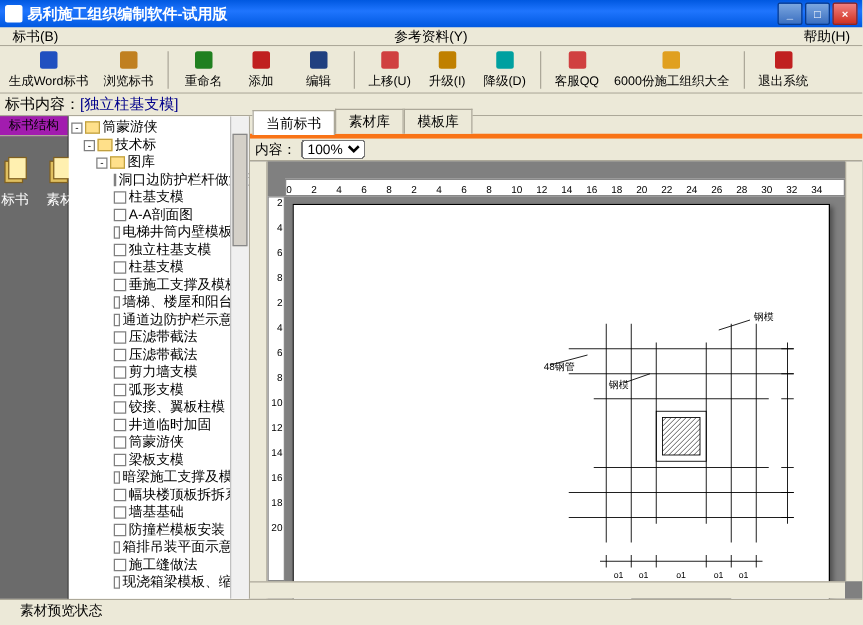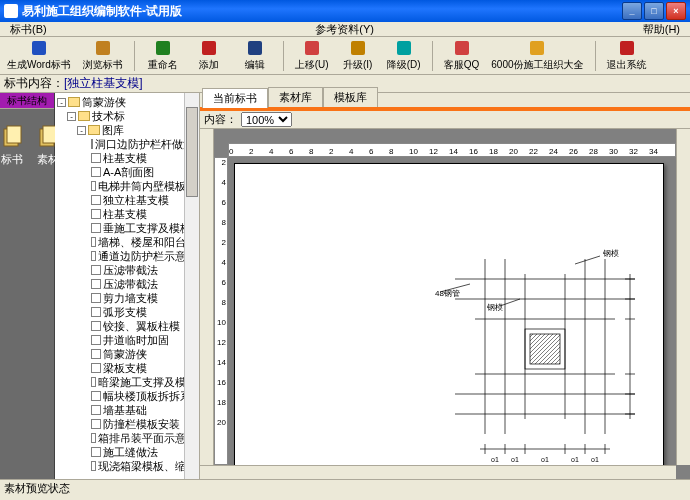--- a/index.html
+++ b/index.html
@@ -46,21 +46,21 @@
 .ruler-h { position: absolute; top: 14px; left: 28px; right: 14px; height: 14px; background: #fff; border: 1px solid #888; font-size: 8px; display: flex; align-items: flex-end; overflow: hidden; }
 .ruler-h span { position: absolute; bottom: 0; }
 .ruler-vtoolbar { position: absolute; top: 0; left: 0; width: 14px; bottom: 0; background: #ece9d8; border-right: 1px solid #aca899; }
 .ruler-v { position: absolute; top: 28px; left: 14px; width: 14px; bottom: 14px; background: #fff; border: 1px solid #888; font-size: 8px; }
 .ruler-v span { position: absolute; right: 1px; }
 .page { position: absolute; top: 34px; left: 34px; width: 430px; height: 340px; background: #fff; border: 1px solid #000; box-shadow: 2px 2px 4px rgba(0,0,0,0.4); }
 .drawing { position: absolute; top: 80px; left: 200px; width: 220px; height: 260px; }
 .drawing svg { width: 100%; height: 100%; }
 .vscroll { position: absolute; right: 0; top: 0; bottom: 14px; width: 14px; background: #ece9d8; border-left: 1px solid #aca899; }
 .hscroll { position: absolute; bottom: 0; left: 0; right: 14px; height: 14px; background: #ece9d8; border-top: 1px solid #aca899; }
-.statusbar { height: 18px; background: #ece9d8; border-top: 1px solid #aca899; display: flex; align-items: center; padding: 0 4px; font-size: 11px; }
+.statusbar { height: 18px; background: #ece9d8; border-top: 1px solid #aca899; display: flex; align-items: center; padding: 0 16px; font-size: 11px; }
 </style>
 </head>
 <body>
 
 <div class="titlebar">
   <div class="left">
     <div class="ico"></div>
     <div class="title">易利施工组织编制软件-试用版</div>
   </div>
   <div class="winbtns">

